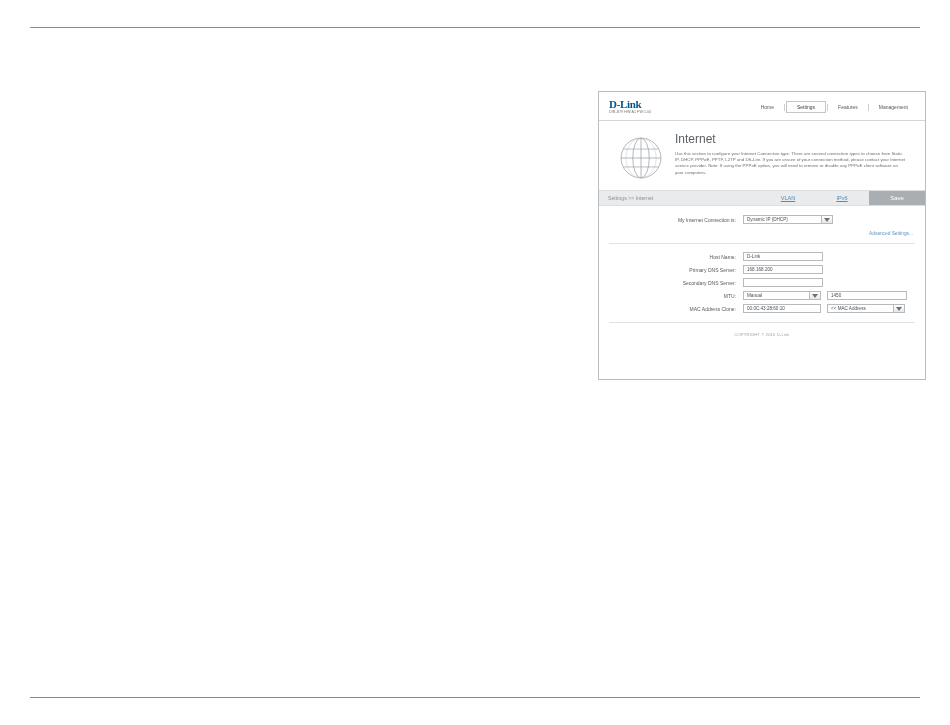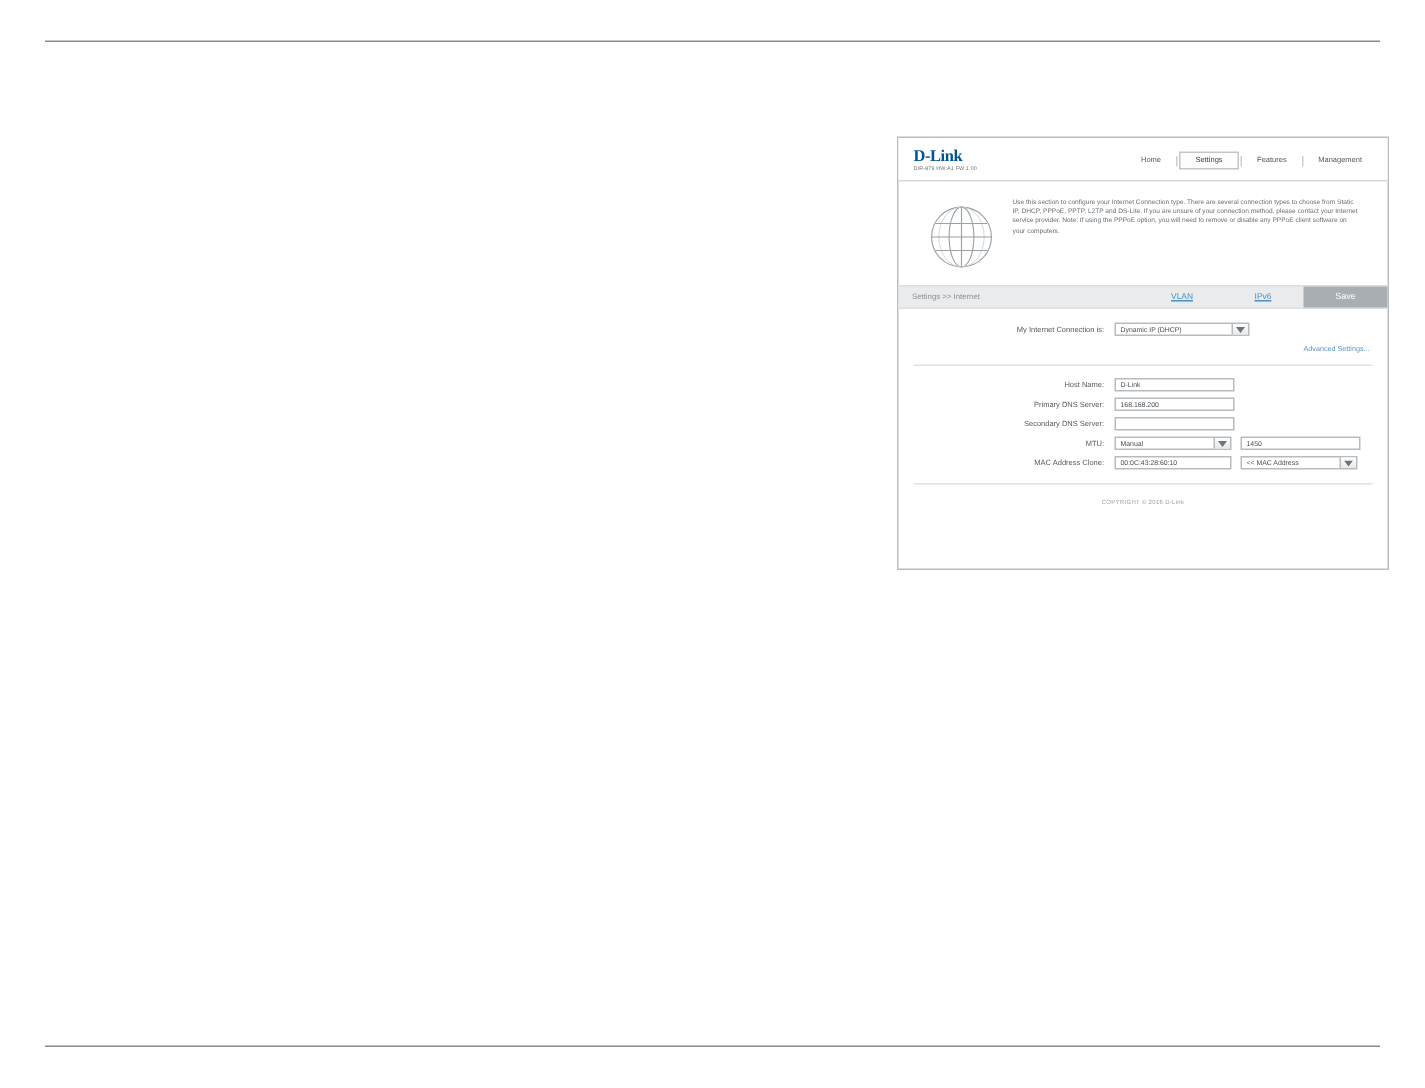--- a/index.html
+++ b/index.html
@@ -264,20 +264,21 @@
     <svg class="globe" viewBox="0 0 64 64">
       <circle cx="32" cy="32" r="29" fill="none" stroke="#9aa0a5" stroke-width="1.1"></circle>
       <ellipse cx="32" cy="32" rx="12" ry="29" fill="none" stroke="#9aa0a5" stroke-width="1.1"></ellipse>
       <ellipse cx="32" cy="32" rx="22" ry="29" fill="none" stroke="#c9ced2" stroke-width="0.8"></ellipse>
       <line x1="32" y1="3" x2="32" y2="61" stroke="#9aa0a5" stroke-width="1.1"></line>
       <line x1="3" y1="32" x2="61" y2="32" stroke="#9aa0a5" stroke-width="1.1"></line>
       <path d="M7 19 H57" fill="none" stroke="#9aa0a5" stroke-width="1"></path>
       <path d="M7 45 H57" fill="none" stroke="#9aa0a5" stroke-width="1"></path>
     </svg>
     <div class="intro-text">
+      <div class="intro-title">Internet</div>
       <div class="intro-body">Use this section to configure your Internet Connection type. There are several connection types to choose from Static IP, DHCP, PPPoE, PPTP, L2TP and DS-Lite. If you are unsure of your connection method, please contact your Internet service provider. Note: If using the PPPoE option, you will need to remove or disable any PPPoE client software on your computers.</div>
     </div>
   </div>
 
   <div class="ui-bread">
     <div class="bread-label">Settings &gt;&gt; Internet</div>
     <div class="bread-tab">VLAN</div>
     <div class="bread-tab">IPv6</div>
     <div class="bread-save">Save</div>
   </div>

